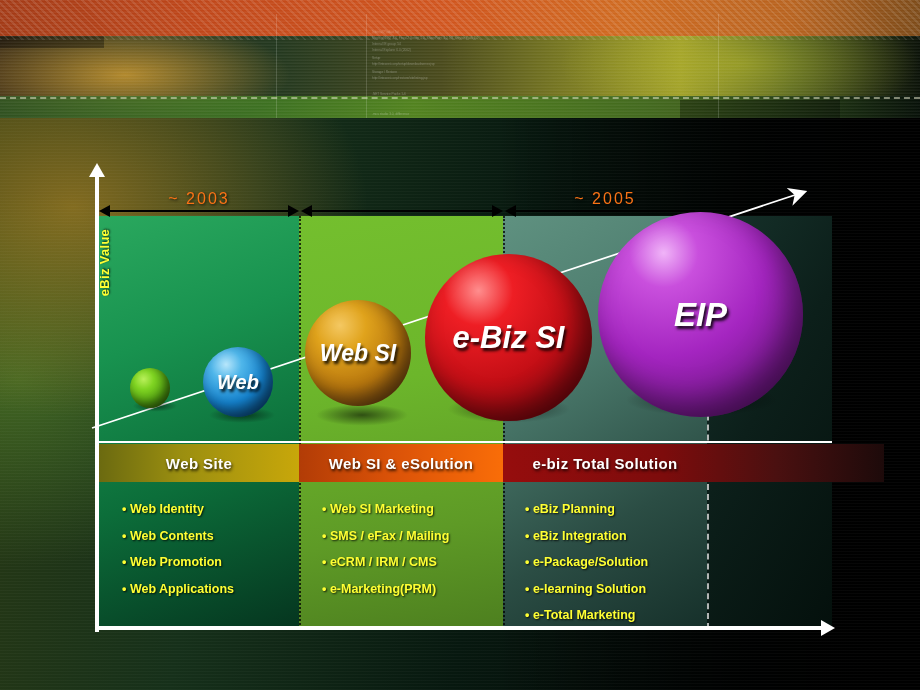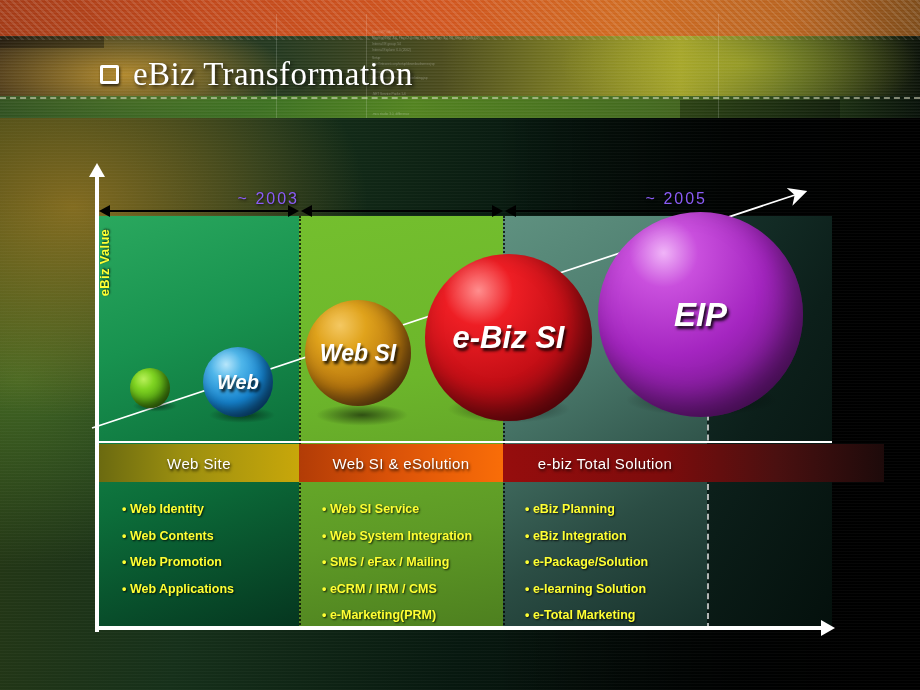--- a/index.html
+++ b/index.html
@@ -69,37 +69,37 @@
     transform:rotate(-90deg);transform-origin:center;color:#ffff33;font-size:13px;font-weight:bold;
     letter-spacing:.3px;text-shadow:1px 1px 2px rgba(0,0,0,.75);}
 
   
   .tl{position:absolute;height:12px;}
   .tl .bar{position:absolute;left:10px;right:10px;top:5px;height:2px;background:#000;}
   .tl .hl{position:absolute;left:0;top:0;width:0;height:0;
     border-top:6px solid transparent;border-bottom:6px solid transparent;border-right:11px solid #000;}
   .tl .hr{position:absolute;right:0;top:0;width:0;height:0;
     border-top:6px solid transparent;border-bottom:6px solid transparent;border-left:11px solid #000;}
-  .tl-lab{position:absolute;color:#8b5cf6;font-size:16px;letter-spacing:2px;text-align:right;
+  .tl-lab{position:absolute;color:#f97316;font-size:16px;letter-spacing:2px;text-align:center;
     text-shadow:1px 1px 3px rgba(0,0,0,.85);font-family:"Liberation Sans",sans-serif;}
 
   
   .trend{position:absolute;left:92px;top:176px;width:740px;height:260px;overflow:visible;}
 
   
   .sph{position:absolute;border-radius:50%;}
   .sph .lbl{position:absolute;left:0;right:0;top:50%;transform:translateY(-50%);
     text-align:center;color:#fff;font-weight:bold;font-style:italic;
     text-shadow:2px 3px 3px rgba(0,0,0,.85);white-space:nowrap;}
   .shadow{position:absolute;border-radius:50%;
     background:radial-gradient(closest-side,rgba(0,0,0,.55),rgba(0,0,0,0) 72%);}
 
   
   .cbar{position:absolute;top:444px;height:38px;display:flex;align-items:center;}
-  .cbar span{width:100%;text-align:center;color:#fff;font-size:15px;font-weight:normal;
+  .cbar span{width:100%;text-align:center;color:#fff;font-size:15px;font-weight:bold;
     letter-spacing:.4px;text-shadow:1px 2px 3px rgba(0,0,0,.8);}
   .cb1{left:99px;width:200px;background:linear-gradient(90deg,#6b6a10 0%,#9a8e10 40%,#c8a70a 100%);}
   .cb2{left:299px;width:204px;background:linear-gradient(90deg,#b23c06 0%,#da5208 45%,#f96d08 100%);}
   .cb3{left:503px;width:381px;background:linear-gradient(90deg,#960d0d 0%,#7d0c0c 42%,#4a1010 72%,#1d0a0a 100%);}
   .cbar-top{position:absolute;left:99px;top:441px;width:733px;height:2px;background:#fff;}
 
   
   .blist{position:absolute;top:492px;}
   .blist li{list-style:none;color:#ffff33;font-size:12.5px;font-weight:bold;line-height:18.5px;
     text-shadow:1px 1px 2px rgba(0,0,0,.8);white-space:nowrap;margin-top:8px;}
@@ -136,24 +136,20 @@
     <div class="micro" style="left:372px;top:56px;">Setup</div>
     <div class="micro" style="left:372px;top:62px;">http://intranet.corp/setup/downloadserver.jsp</div>
     <div class="micro" style="left:372px;top:70px;">Storage / Restore</div>
     <div class="micro" style="left:372px;top:76px;">http://intranet.corp/restore/sitelisting.jsp</div>
     <div class="micro" style="left:372px;top:92px;">.NET Service Packs 1-6</div>
     <div class="micro" style="left:372px;top:112px;">.mcu studio 3.0, difference</div>
     <div class="scan"></div>
   </div>
   <div class="scan" style="opacity:.5"></div>
 
-  <div class="title-row">
-    <div class="title-bullet"></div>
-    <div class="title-text">eBiz Transformation</div>
-  </div>
 
   <div class="panel p1"></div>
   <div class="panel p2"></div>
   <div class="panel p3"></div>
   <div class="panel p4"></div>
   <div class="p-div" style="left:299px;"></div>
   <div class="p-div" style="left:503px;"></div>
   <div class="p-dash"></div>
 
   <div class="axis-y"></div>
@@ -240,22 +236,21 @@
     <ul>
       <li><span>•</span> <span>Web Identity</span></li>
       <li><span>•</span> <span>Web Contents</span></li>
       <li><span>•</span> <span>Web Promotion</span></li>
       <li><span>•</span> <span>Web Applications</span></li>
     </ul>
   </div>
 
   <div class="blist bl2">
     <ul>
-      <li><span>•</span> <span>Web SI Service</span></li>
-      <li><span>•</span> <span>Web System Integration</span></li>
+      <li><span>•</span> <span>Web SI Marketing</span></li>
       <li><span>•</span> <span>SMS / eFax / Mailing</span></li>
       <li><span>•</span> <span>eCRM / IRM / CMS</span></li>
       <li><span>•</span> <span>e-Marketing(PRM)</span></li>
     </ul>
   </div>
 
   <div class="blist bl3">
     <ul>
       <li><span>•</span> <span>eBiz Planning</span></li>
       <li><span>•</span> <span>eBiz Integration</span></li>

